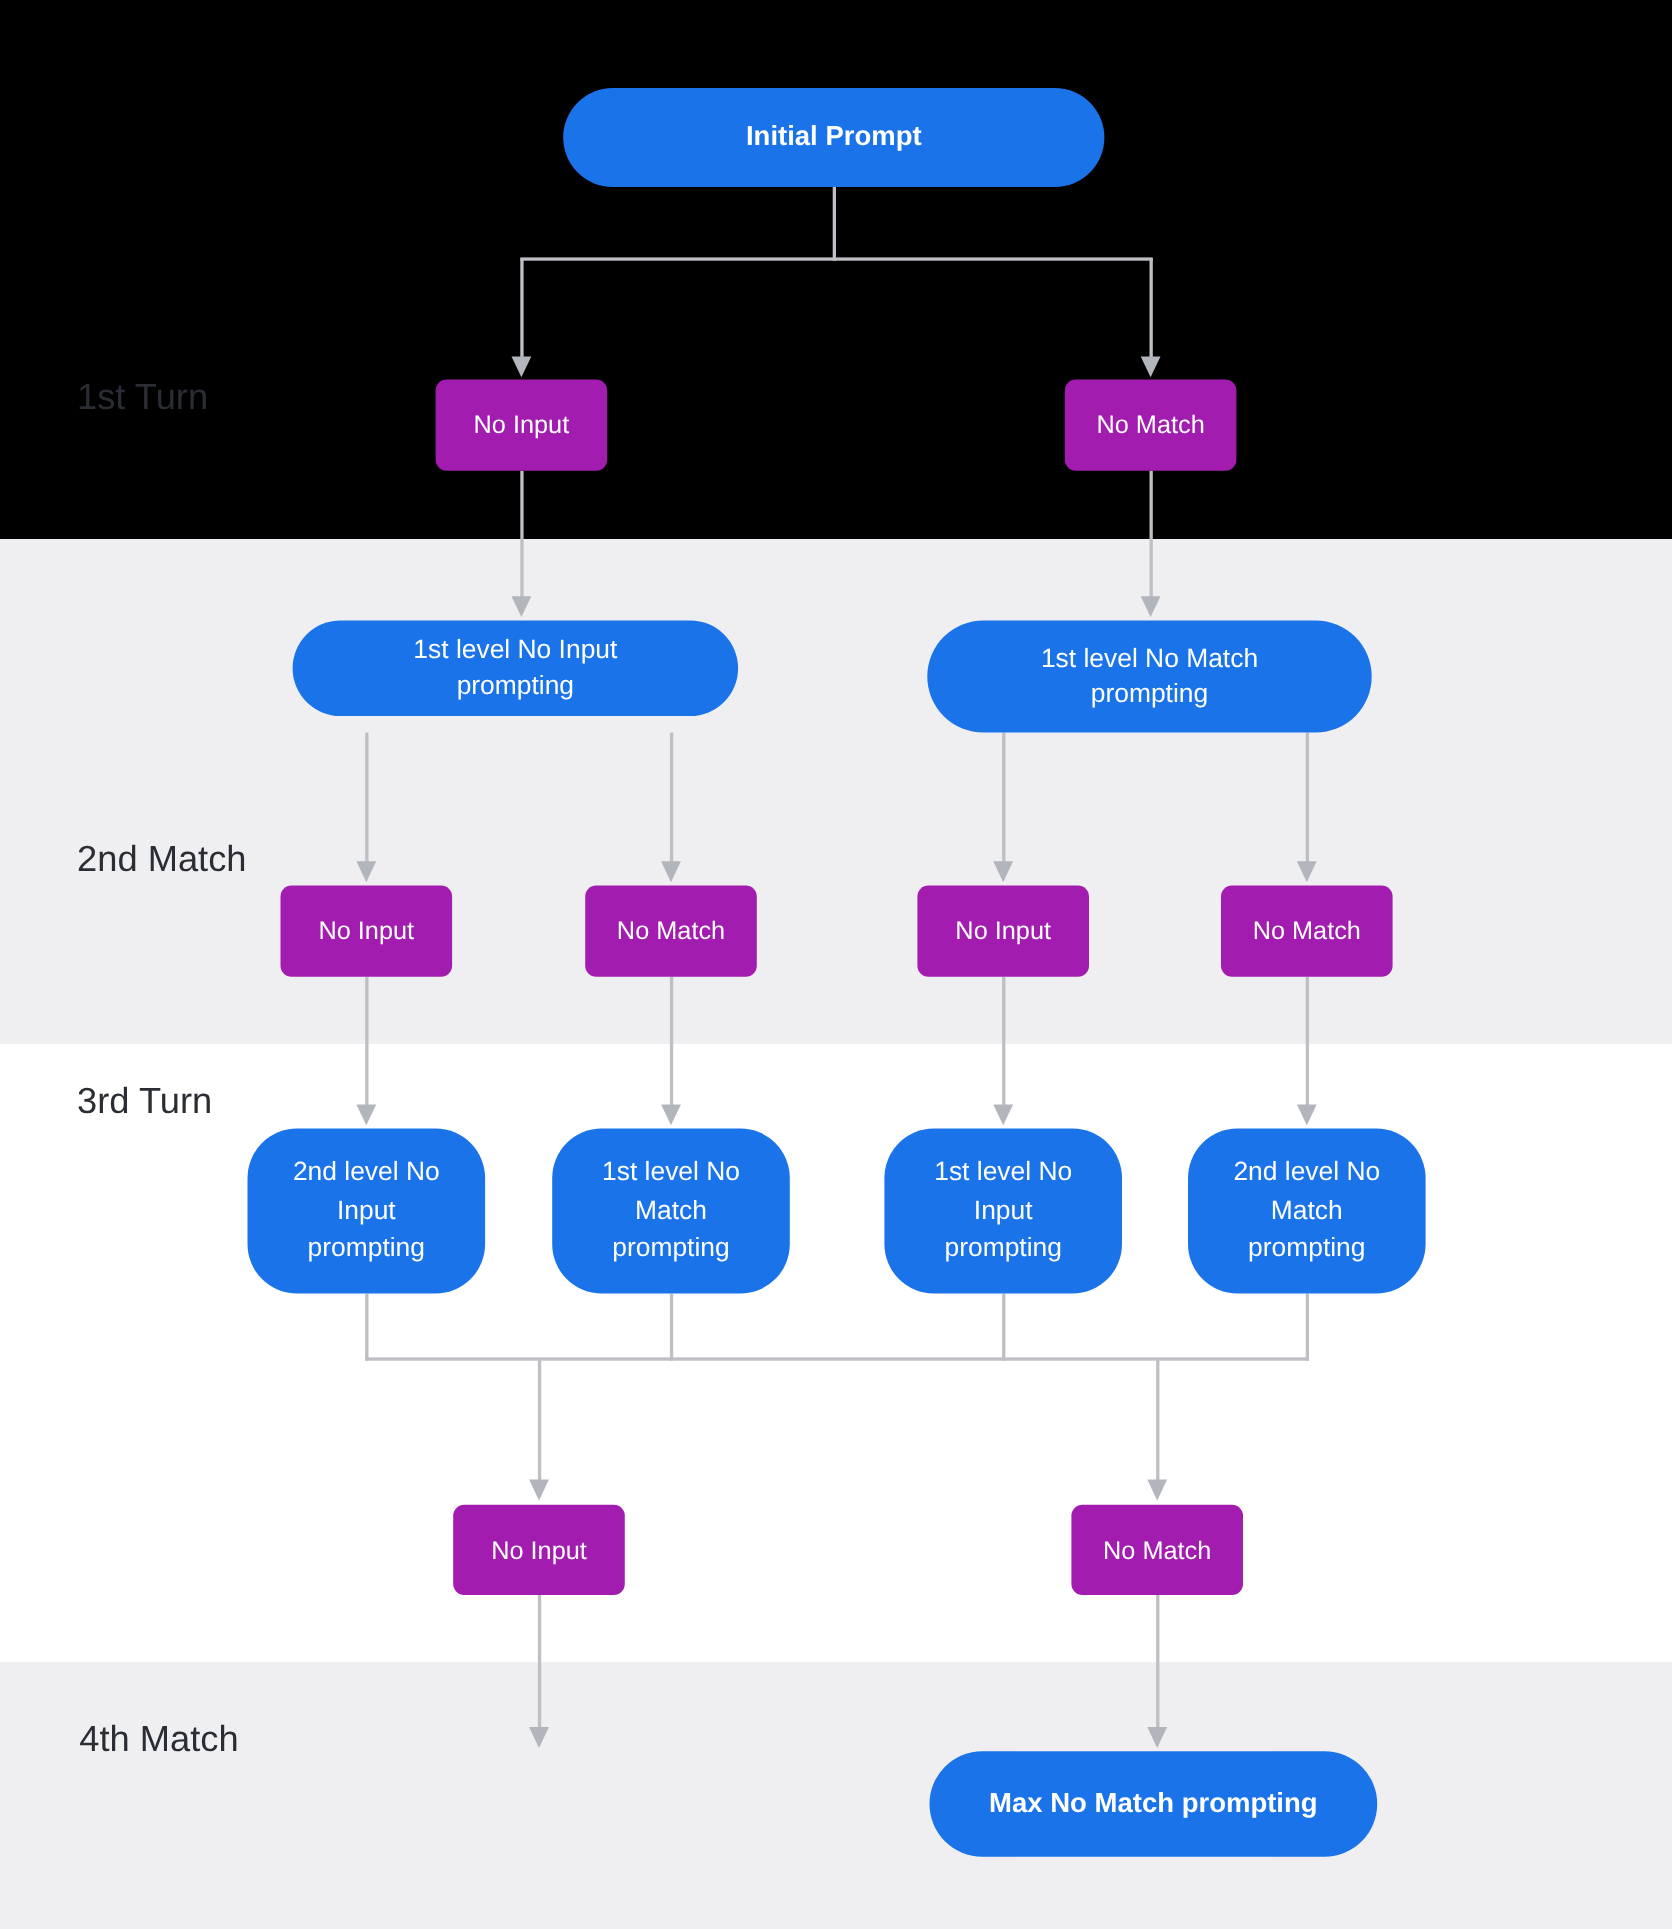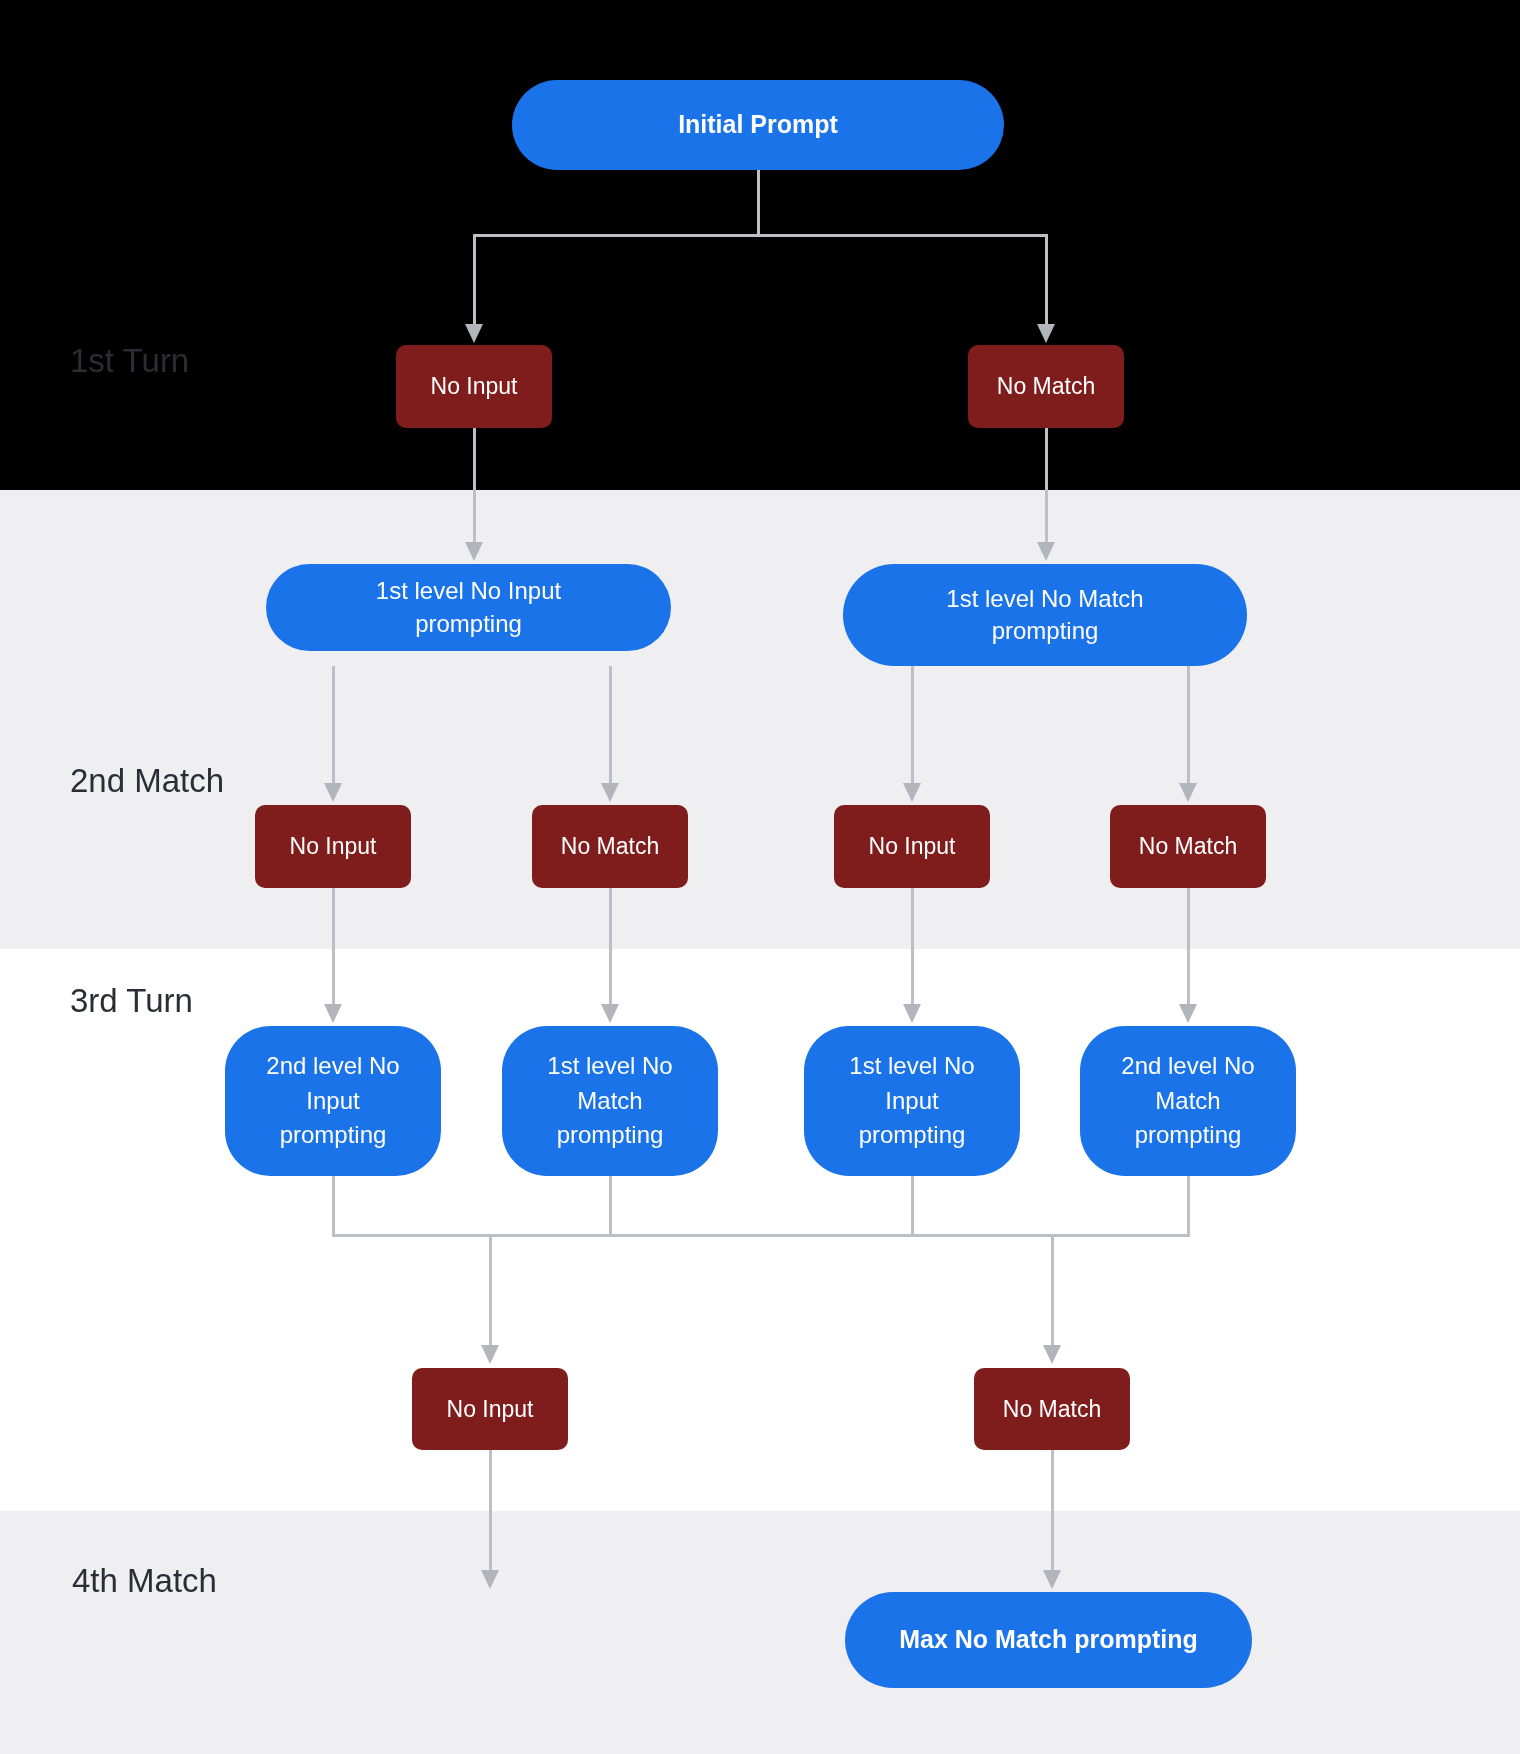--- a/index.html
+++ b/index.html
@@ -24,21 +24,21 @@
     display: flex;
     flex-direction: column;
     align-items: center;
     justify-content: center;
     text-align: center;
     color: #ffffff;
     box-sizing: border-box;
     white-space: nowrap;
   }
   .node.green {
-    background: #7f1d1d;
+    background: #a21caf;
     border-radius: 10px;
     font-size: 23px;
     font-weight: 500;
   }
   .node.pill {
     background: #1a73e8;
     border-radius: 999px;
     font-size: 24px;
     font-weight: 500;
     line-height: 1.35;

